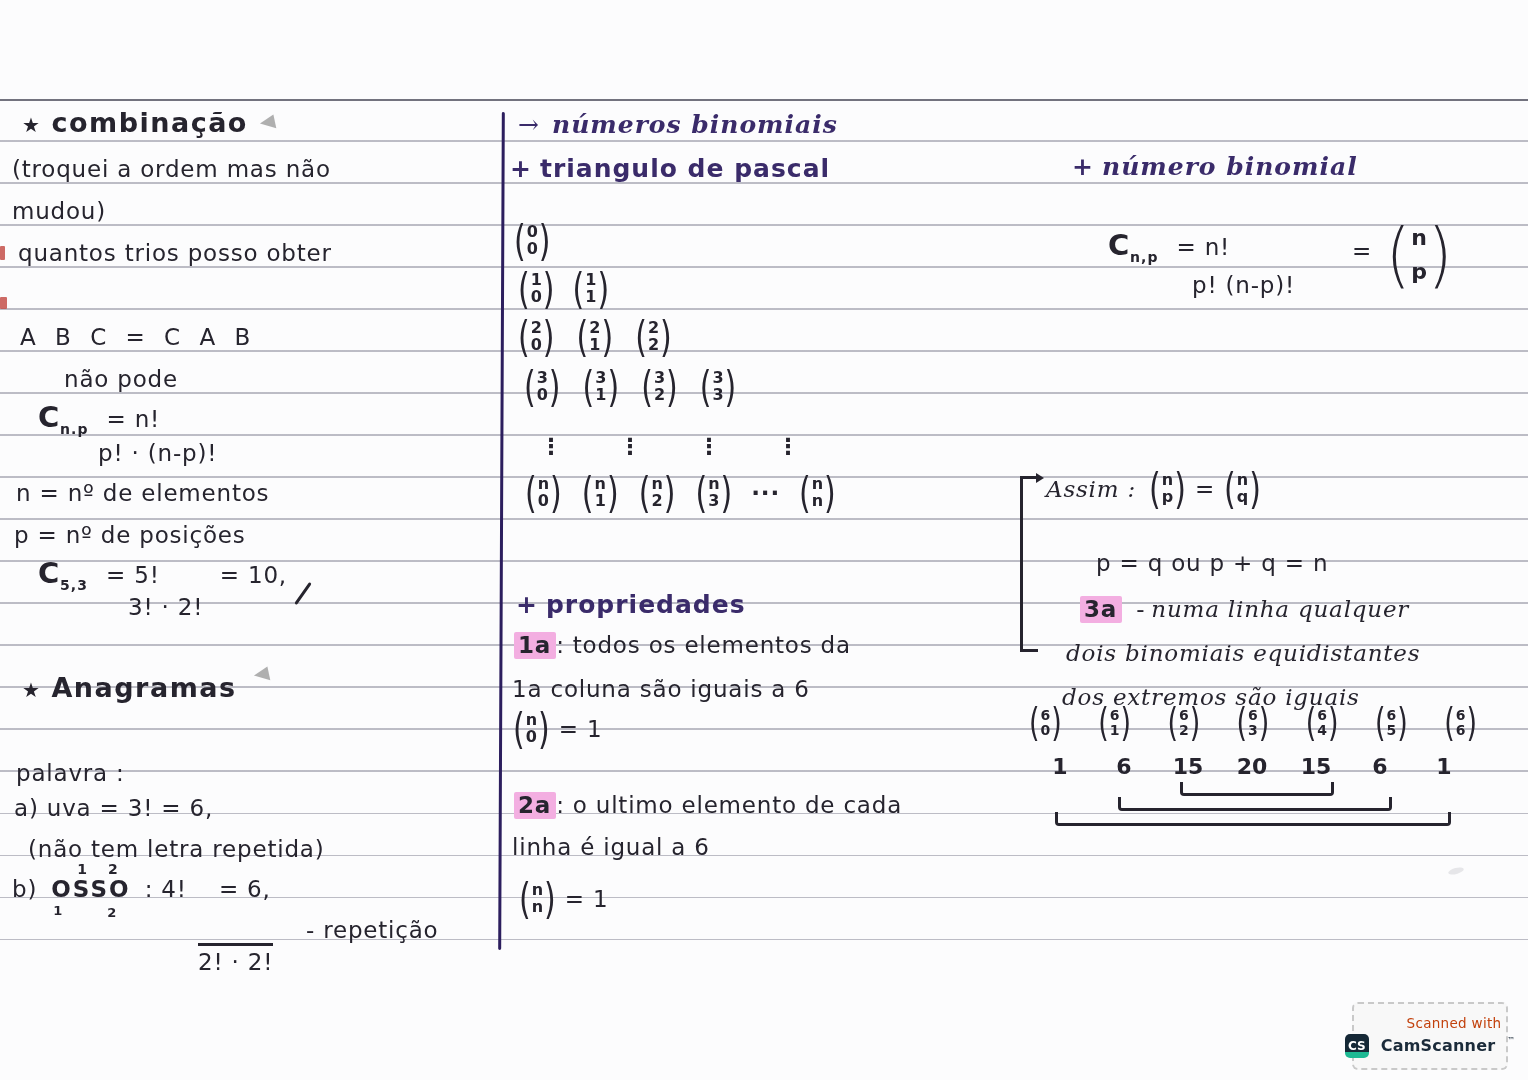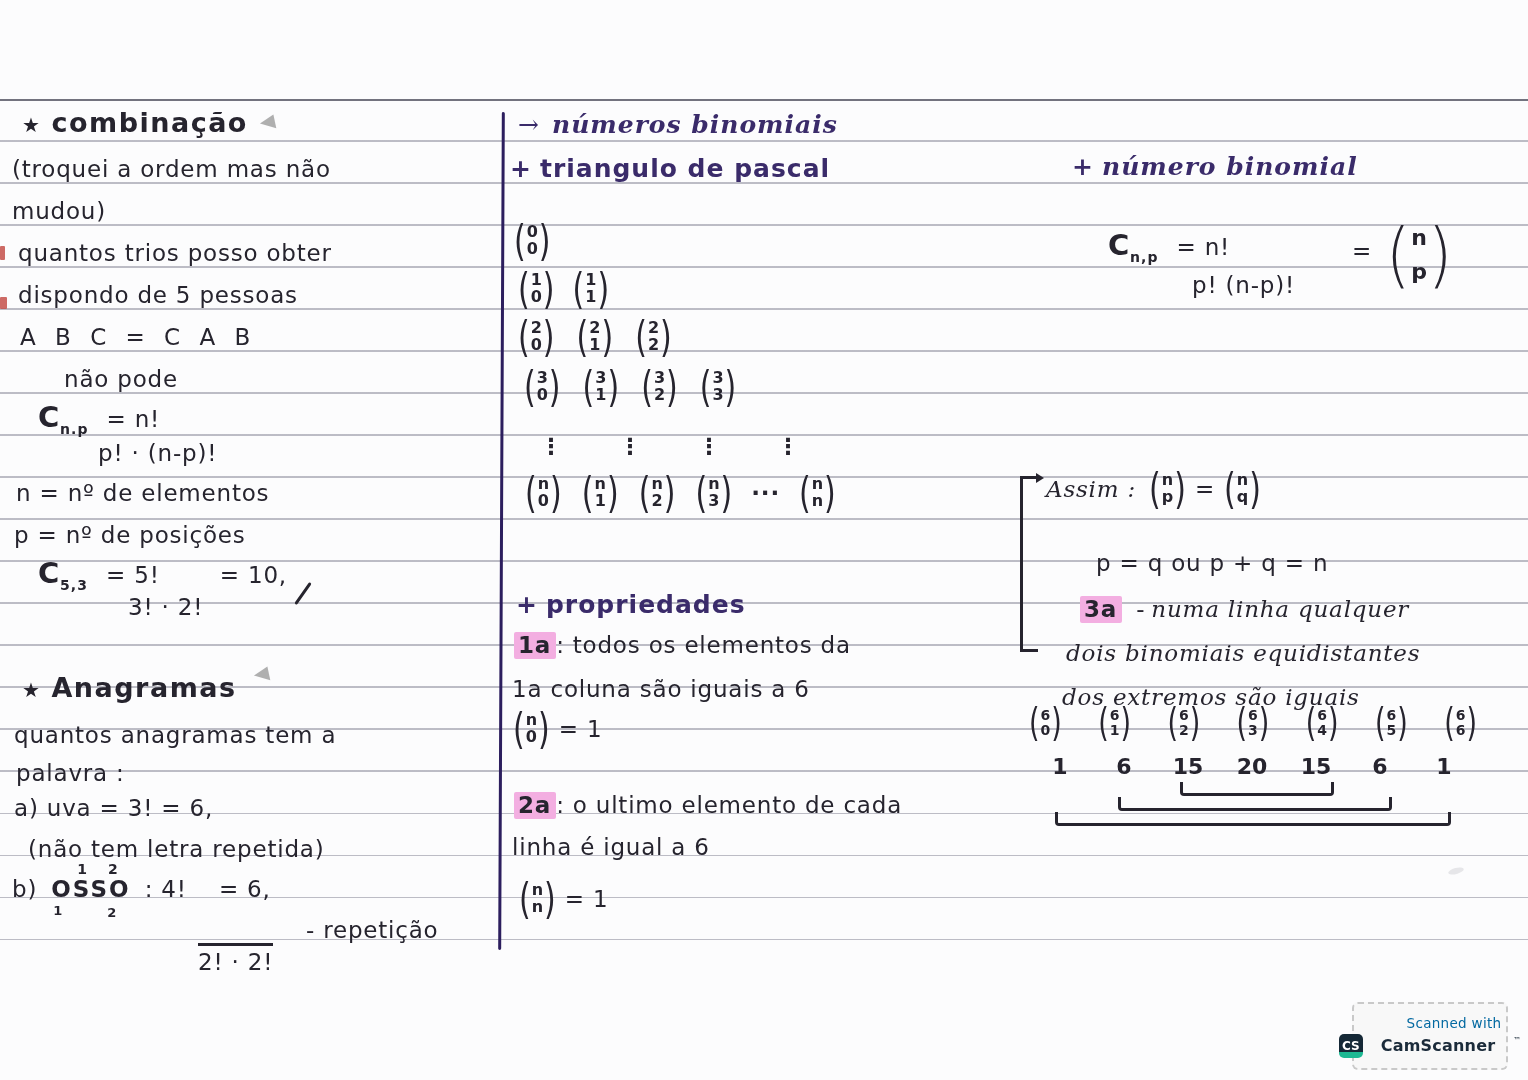--- a/index.html
+++ b/index.html
@@ -63,22 +63,22 @@
   .gray-mark{width:0;height:0;border-top:6px solid transparent;border-bottom:8px solid transparent;
     border-right:15px solid #9b9b9b;opacity:0.8;transform:rotate(-12deg);}
   .red-tick{position:absolute;left:0;background:#c4504a;opacity:0.85;border-radius:1px;}
   .smudge{position:absolute;width:16px;height:6px;background:#bdbdc2;opacity:0.35;
     border-radius:50%;transform:rotate(-15deg);}
   .slash{position:absolute;width:26px;height:3px;background:#26242e;transform:rotate(-55deg);border-radius:2px;}
   
   .badge{position:absolute;left:1352px;top:1002px;width:152px;height:64px;
     border:2px dashed #c9c9c9;border-radius:6px;background:#f8f8f8;
     display:flex;flex-direction:column;align-items:center;justify-content:center;gap:3px;}
-  .badge .l1{font-size:13.5px;color:#0369a1;letter-spacing:0.3px;margin-left:48px;}
-  .badge .row{display:flex;align-items:center;gap:18px;}
+  .badge .l1{font-size:13.5px;color:#c2410c;letter-spacing:0.3px;margin-left:48px;}
+  .badge .row{display:flex;align-items:center;gap:12px;}
   .cs-logo{width:24px;height:24px;border-radius:5px;color:#fff;font-size:12px;font-weight:bold;
     display:flex;align-items:center;justify-content:center;
     background:linear-gradient(to bottom,#152836 0%,#152836 76%,#1db993 76%,#1db993 100%);}
   .brand{font-size:16px;font-weight:bold;color:#1b2b3a;letter-spacing:0.2px;}
   .tm{font-size:8px;color:#1b2b3a;position:relative;top:-5px;}
 </style>
 </head>
 <body>
 
 <div class="sheet">
@@ -91,21 +91,20 @@
   <div class="smudge" style="left:1448px;top:868px;"></div>
 
   <div class="abs hw title" style="left:22px;top:107px;">
     <span class="star">★</span><span>combinação</span>
   </div>
   <div class="abs gray-mark" style="left:260px;top:116px;"></div>
 
   <div class="abs hw" style="left:12px;top:156px;">(troquei a ordem mas não</div>
   <div class="abs hw" style="left:12px;top:198px;">mudou)</div>
   <div class="abs hw" style="left:18px;top:240px;">quantos trios posso obter</div>
-  <div class="abs hw" style="left:18px;top:282px;">dispondo  de 5 pessoas</div>
   <div class="abs hw spread" style="left:20px;top:324px;">A B C  =  C A B</div>
   <div class="abs hw" style="left:64px;top:366px;">não  pode</div>
 
   <div class="abs hw" style="left:38px;top:400px;">
     <span class="bigC">C</span><span class="subsc">n.p</span>
     <span class="mll">= n!</span>
   </div>
   <div class="abs hw" style="left:98px;top:440px;">p! · (n-p)!</div>
 
   <div class="abs hw" style="left:16px;top:480px;">n = nº de  elementos</div>
@@ -117,21 +116,20 @@
     <span style="margin-left:52px;">= 10,</span>
   </div>
   <div class="slash" style="left:290px;top:592px;"></div>
   <div class="abs hw" style="left:128px;top:594px;">3! · 2!</div>
 
   <div class="abs hw title" style="left:22px;top:672px;">
     <span class="star">★</span><span>Anagramas</span>
   </div>
   <div class="abs gray-mark" style="left:254px;top:668px;"></div>
 
-  <div class="abs hw" style="left:14px;top:722px;">quantos anagramas tem  a</div>
   <div class="abs hw" style="left:16px;top:760px;">palavra :</div>
   <div class="abs hw" style="left:14px;top:795px;">a) uva  = 3!  = 6,</div>
   <div class="abs hw" style="left:28px;top:836px;">(não  tem  letra repetida)</div>
 
   <div class="abs hw" style="left:12px;top:876px;">
     <span>b)</span>
     <span class="osso">
       <span class="o-top">1 2</span>
       <span>OSSO</span>
       <span class="o-b1">1</span>

